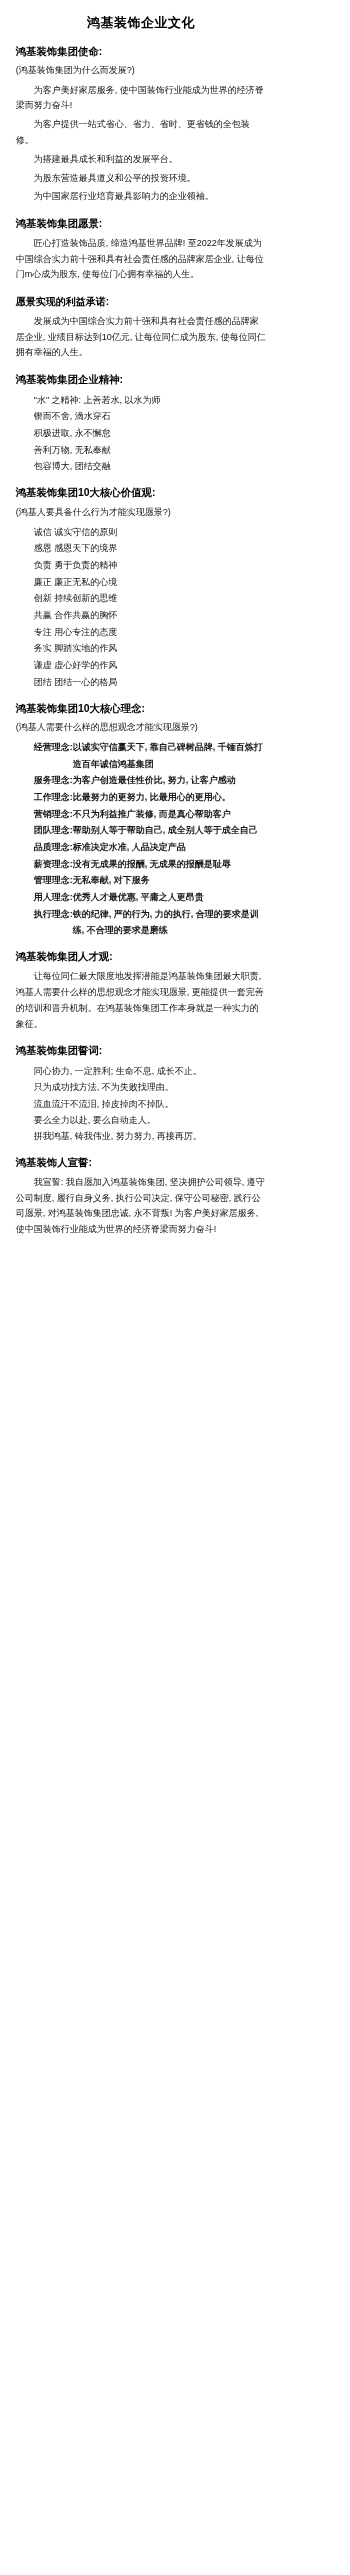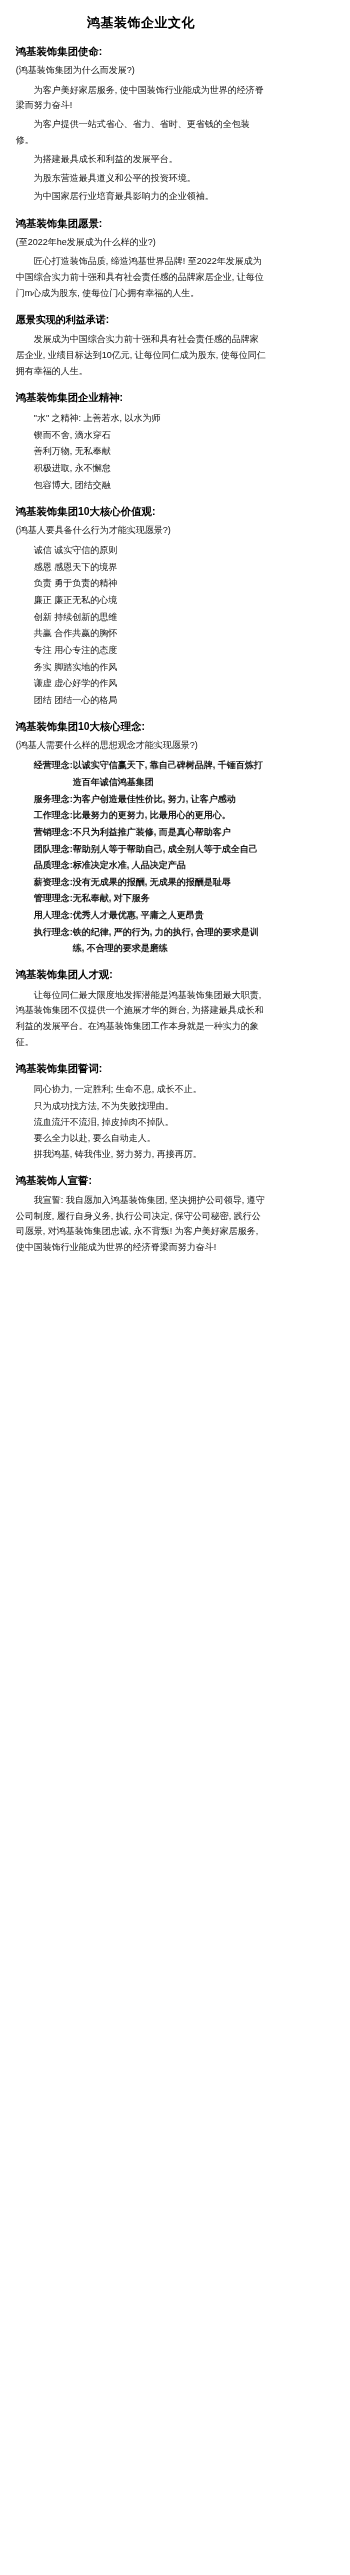--- a/index.html
+++ b/index.html
@@ -104,32 +104,31 @@
   <div class="q-line">(鸿基装饰集团为什么而发展?)</div>
   <div class="plain-list">
     <p class="para">为客户美好家居服务, 使中国装饰行业能成为世界的经济脊梁而努力奋斗!</p>
     <p class="para">为客户提供一站式省心、省力、省时、更省钱的全包装修。</p>
     <p class="para">为搭建最具成长和利益的发展平台。</p>
     <p class="para">为股东营造最具道义和公平的投资环境。</p>
     <p class="para">为中国家居行业培育最具影响力的企业领袖。</p>
   </div>
 
   <h2 class="section-title">鸿基装饰集团愿景:</h2>
-  <div class="q-line">(至2022年he发展成为什么样的业?)</div>
   <p class="para">匠心打造装饰品质, 缔造鸿基世界品牌! 至2022年发展成为中国综合实力前十强和具有社会责任感的品牌家居企业, 让每位门m心成为股东, 使每位门心拥有幸福的人生。</p>
 
   <h3 class="sub-title">愿景实现的利益承诺:</h3>
   <p class="para">发展成为中国综合实力前十强和具有社会责任感的品牌家居企业, 业绩目标达到10亿元, 让每位同仁成为股东, 使每位同仁拥有幸福的人生。</p>
 
   <h2 class="section-title">鸿基装饰集团企业精神:</h2>
   <div class="spirit-list">
     <div class="row">"水" 之精神: 上善若水, 以水为师</div>
     <div class="row">锲而不舍, 滴水穿石</div>
+    <div class="row">积极进取, 永不懈怠</div>
     <div class="row">善利万物, 无私奉献</div>
-    <div class="row">积极进取, 永不懈怠</div>
     <div class="row">包容博大, 团结交融</div>
   </div>
 
   <h2 class="section-title">鸿基装饰集团10大核心价值观:</h2>
   <div class="q-line">(鸿基人要具备什么行为才能实现愿景?)</div>
   <div class="value-list">
     <div class="row">诚信 诚实守信的原则</div>
     <div class="row">感恩 感恩天下的境界</div>
     <div class="row">负责 勇于负责的精神</div>
     <div class="row">廉正 廉正无私的心境</div>
@@ -180,21 +179,21 @@
       <span class="k">用人理念:</span>
       <span class="v">优秀人才最优惠, 平庸之人更昂贵</span>
     </div>
     <div class="kv">
       <span class="k">执行理念:</span>
       <span class="v">铁的纪律, 严的行为, 力的执行, 合理的要求是训练, 不合理的要求是磨练</span>
     </div>
   </div>
 
   <h2 class="section-title">鸿基装饰集团人才观:</h2>
-  <p class="para">让每位同仁最大限度地发挥潜能是鸿基装饰集团最大职责, 鸿基装饰集团不仅提供一个施展才华的舞台, 为搭建最具成长和利益的发展平台。在鸿基装饰集团工作本身就是一种实力的象征。</p>
+  <p class="para">让每位同仁最大限度地发挥潜能是鸿基装饰集团最大职责, 鸿基人需要什么样的思想观念才能实现愿景, 更能提供一套完善的培训和晋升机制。在鸿基装饰集团工作本身就是一种实力的象征。</p>
 
   <h2 class="section-title">鸿基装饰集团誓词:</h2>
   <div class="plain-list">
     <div class="row">同心协力, 一定胜利; 生命不息, 成长不止。</div>
     <div class="row">只为成功找方法, 不为失败找理由。</div>
     <div class="row">流血流汗不流泪, 掉皮掉肉不掉队。</div>
     <div class="row">要么全力以赴, 要么自动走人。</div>
     <div class="row">拼我鸿基, 铸我伟业, 努力努力, 再接再厉。</div>
   </div>
 

